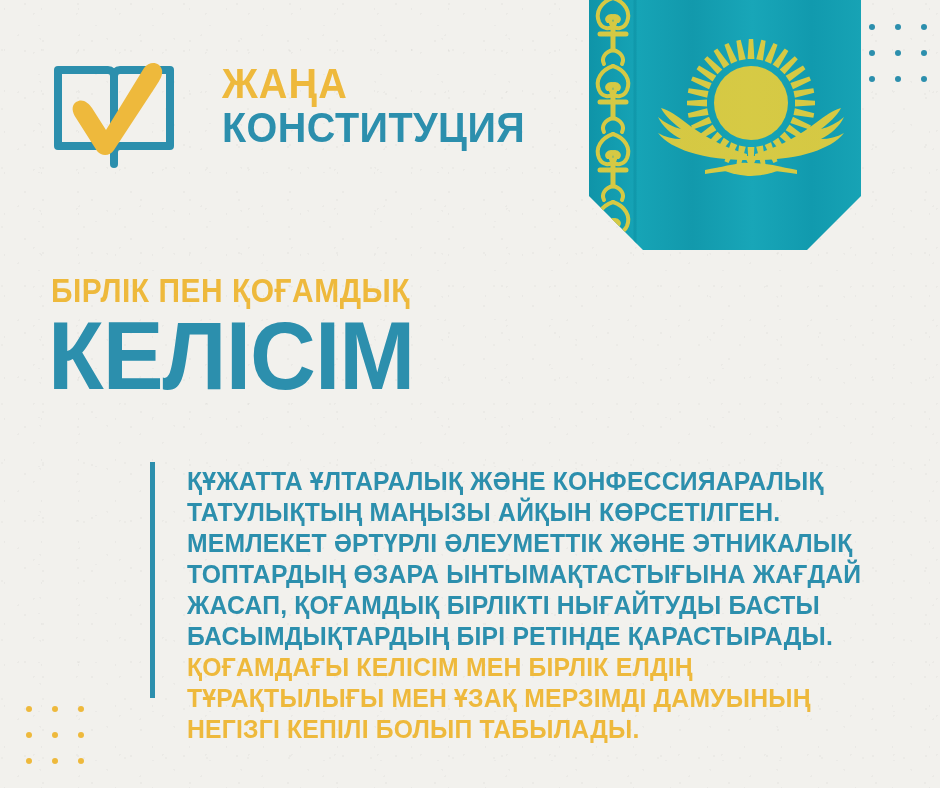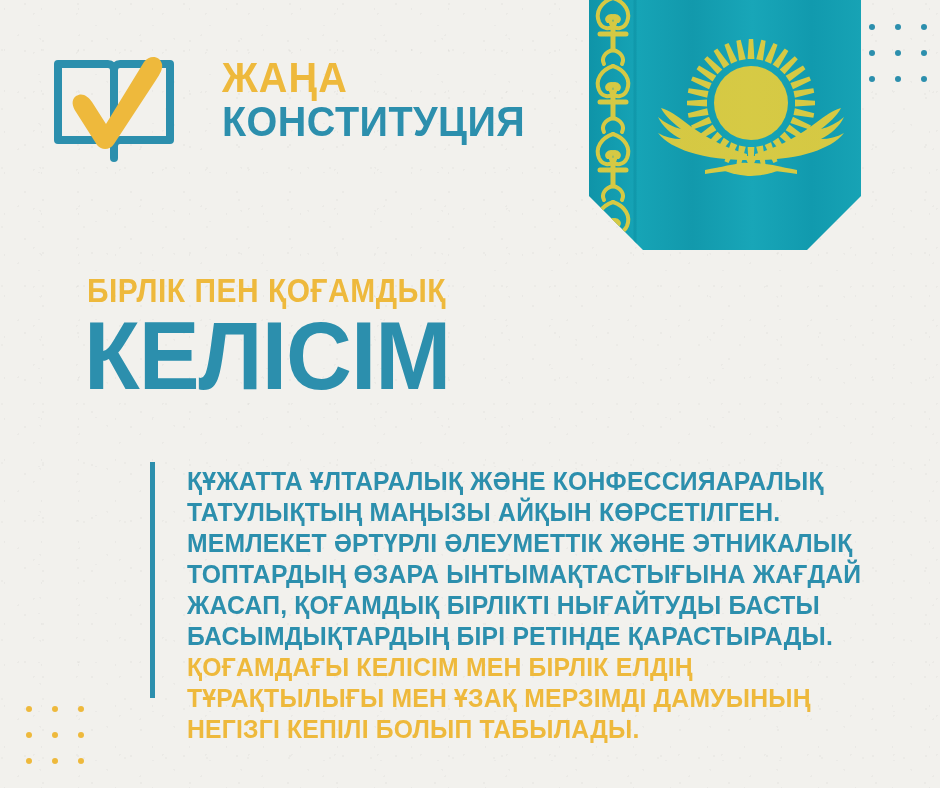--- a/index.html
+++ b/index.html
@@ -21,41 +21,41 @@
       radial-gradient(circle at 78% 35%, rgba(160,160,155,.16) 0 1px, transparent 1px),
       radial-gradient(circle at 30% 62%, rgba(150,150,145,.13) 0 1px, transparent 1px),
       radial-gradient(circle at 88% 77%, rgba(160,160,155,.15) 0 1px, transparent 1px),
       radial-gradient(circle at 60% 90%, rgba(150,150,145,.12) 0 1px, transparent 1px),
       radial-gradient(circle at 5% 85%,  rgba(160,160,155,.14) 0 1px, transparent 1px),
       radial-gradient(circle at 68% 52%, rgba(150,150,145,.12) 0 1px, transparent 1px);
     background-size:37px 41px,53px 47px,43px 39px,61px 57px,49px 53px,67px 43px,41px 59px,57px 49px;
   }
 
   
-  #logo{position:absolute;left:52px;top:50px;width:420px;height:120px;}
+  #logo{position:absolute;left:52px;top:56px;width:420px;height:120px;}
   #logo-mark{position:absolute;left:0;top:2px;width:124px;height:112px;}
   #logo-words{position:absolute;left:170px;top:6px;}
   .word-janga{
     color:#eeb93c;font-size:43px;line-height:42px;font-weight:bold;
     letter-spacing:1.2px;
     transform:scaleX(.92);transform-origin:left center;
     white-space:nowrap;
   }
   .word-konst{
     color:#2c8fad;font-size:43px;line-height:46px;font-weight:bold;
     letter-spacing:.5px;
     transform:scaleX(.92);transform-origin:left center;
     white-space:nowrap;
   }
 
   
   #flag{position:absolute;left:589px;top:0;width:272px;height:258px;}
 
   
-  #headline{position:absolute;left:48px;top:272px;width:520px;margin-left:36px;}
+  #headline{position:absolute;left:48px;top:272px;width:520px;}
   #kicker{
     color:#eeb93c;
     font-size:34px;line-height:36px;font-weight:bold;
     letter-spacing:.6px;
     transform:scaleX(.88);transform-origin:left center;
     white-space:nowrap;
     margin-left:3px;
   }
   #title-main{
     color:#2c8fad;

